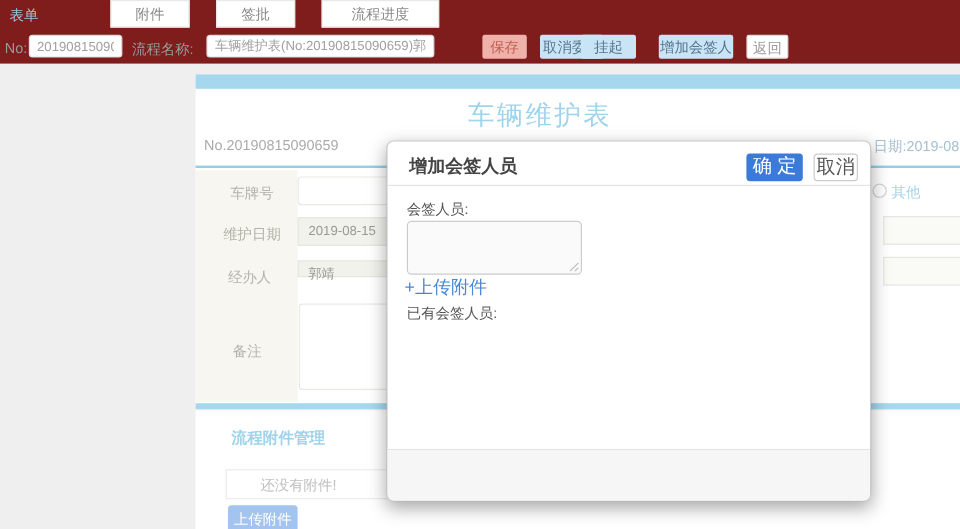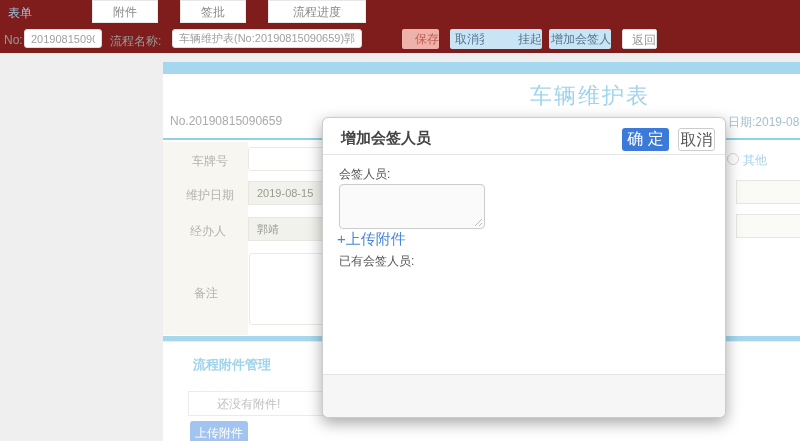--- a/index.html
+++ b/index.html
@@ -16,34 +16,34 @@
              color:#8a8a8a; text-align:center; line-height:22px; }
   #tab-att { left:92px; width:66px; }
   #tab-appr { left:180px; width:66px; }
   #tab-prog { left:268px; width:98px; }
 
   
   .tb-label { top:33px; color:#999; }
   .tb-input { top:29px; height:19px; border:1px solid #ddd; border-radius:3px;
               color:#a0a0a0; font-size:11px; padding:0 6px; background:#fff;
               font-family:"Liberation Sans", sans-serif; }
-  .btn { top:29px; height:20px; border-radius:2px; text-align:right;
+  .btn { top:29px; height:20px; border-radius:2px; text-align:center;
          line-height:20px; font-size:12px; cursor:pointer; }
   #btn-save { left:402px; width:37px; background:#efb2aa; color:#c25e54; }
   .btn-blue { background:#c9e5f5; color:#557590; }
   #btn-canceldel { left:450px; width:53px; }
-  #btn-suspend { left:484px; width:58px; }
+  #btn-suspend { left:484px; width:46px; }
   #btn-addcs { left:549px; width:62px; }
   #btn-back { left:622px; width:35px; background:#fff; border:1px solid #ddd; color:#999; }
 
   
   #gray-bg { left:0; top:53px; width:800px; height:388px; background:#efefef; }
   #form-panel { left:163px; top:62px; width:637px; height:279px; background:#fff; }
   #form-accent { left:163px; top:62px; width:637px; height:12px; background:#a5d8ee; }
-  #form-title { left:250px; top:81px; width:400px; text-align:right;
+  #form-title { left:250px; top:81px; width:400px; text-align:center;
                 font-size:22px; color:#9fd4ec; letter-spacing:2px; }
   #form-no { left:170px; top:114px; color:#aaaaaa; }
   #form-date { left:728px; top:114px; color:#a5c0d0; white-space:nowrap; }
   #form-divider { left:163px; top:138px; width:637px; height:2px; background:#8fd2e6; }
   #label-col { left:163px; top:142px; width:85px; height:193px; background:#f7f6f0; }
   .f-label { color:#b3b3ab; }
   .f-box { border:1px solid #e9e9e4; border-radius:3px; background:#fff; }
   .f-box-gray { border:1px solid #e7e7e2; background:#f2f2ed; color:#9a9a92;
                 font-size:11px; line-height:22px; padding-left:8px; }
   #other-radio { left:727px; top:153px; width:12px; height:12px; border-radius:50%;
@@ -108,21 +108,21 @@
   <div class="abs" id="form-divider"></div>
   <div class="abs" id="label-col"></div>
 
   <div class="abs f-label" style="left:192px; top:153px;">车牌号</div>
   <div class="abs f-box" style="left:248px; top:147px; width:82px; height:24px;"></div>
 
   <div class="abs f-label" style="left:186px; top:187px;">维护日期</div>
   <div class="abs f-box-gray" style="left:248px; top:181px; width:84px; height:24px;">2019-08-15</div>
 
   <div class="abs f-label" style="left:190px; top:223px;">经办人</div>
-  <div class="abs f-box-gray" style="left:248px; top:217px; width:84px; height:24px;">郭靖</div>
+  <div class="abs f-box-gray" style="left:248px; top:217px; width:84px; height:14px;">郭靖</div>
 
   <div class="abs f-label" style="left:194px; top:285px;">备注</div>
   <div class="abs f-box" style="left:249px; top:253px; width:83px; height:72px;"></div>
 
   <div class="abs" id="other-radio"></div>
   <div class="abs" id="other-label">其他</div>
   <div class="abs f-box-gray" style="left:736px; top:180px; width:70px; height:24px; background:#fafaf7;"></div>
   <div class="abs f-box-gray" style="left:736px; top:214px; width:70px; height:24px; background:#fafaf7;"></div>
 
   <div class="abs" id="att-accent"></div>

